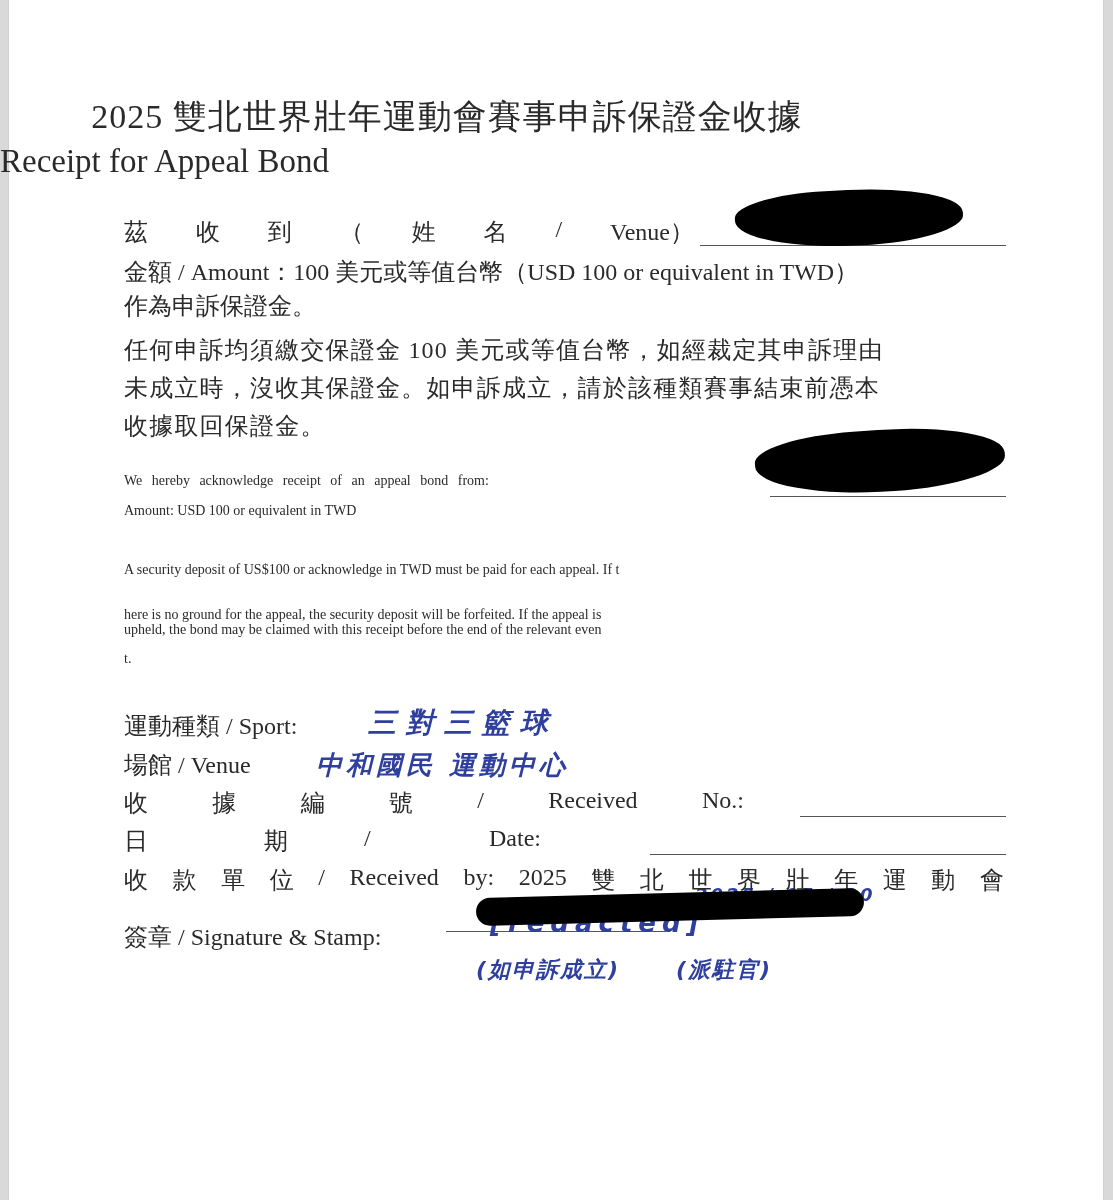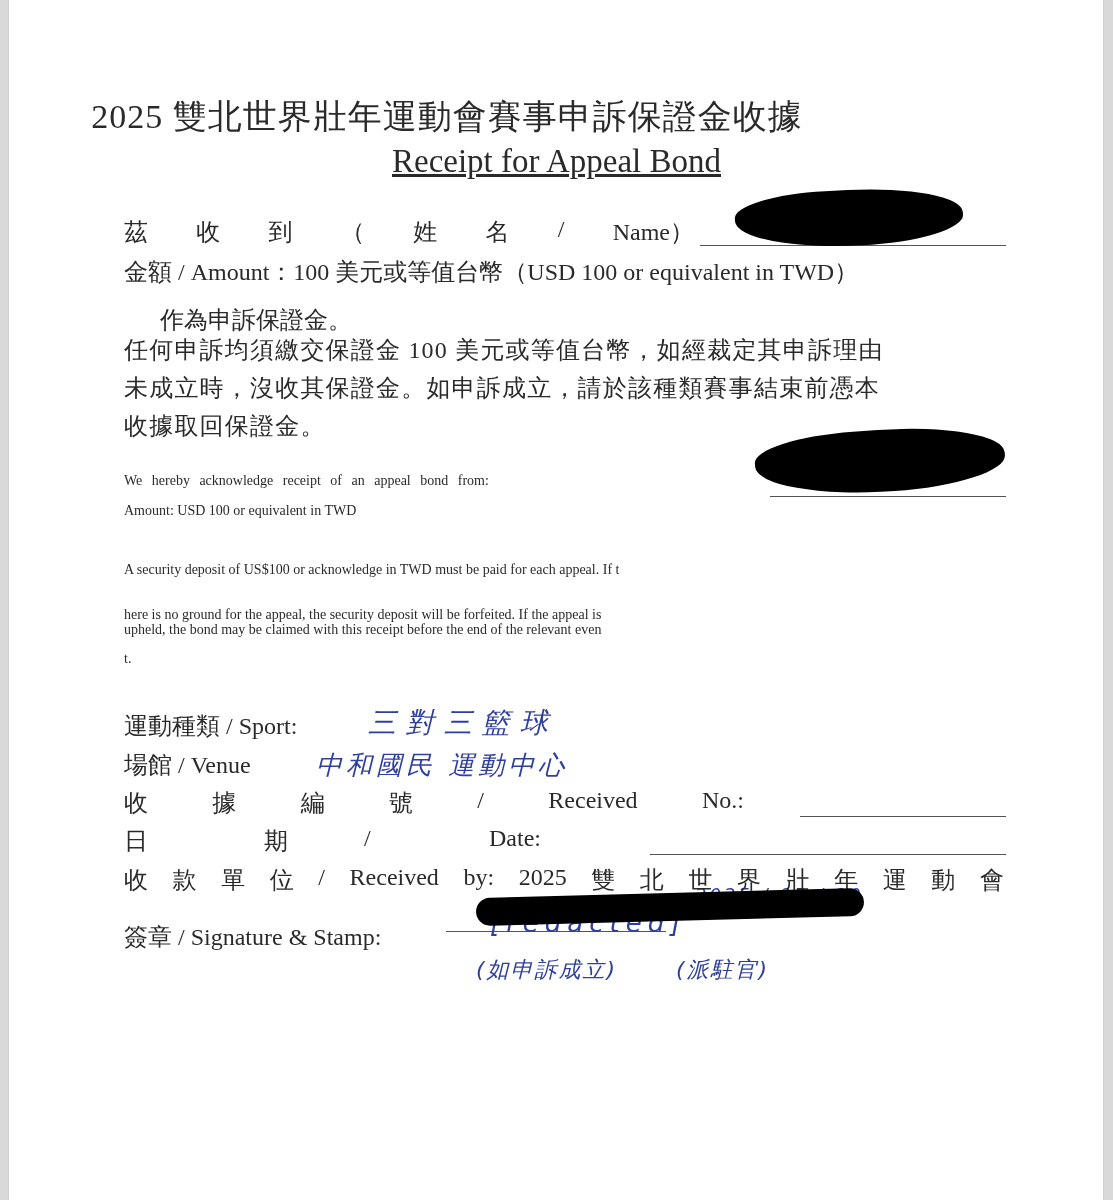--- a/index.html
+++ b/index.html
@@ -9,51 +9,51 @@
     font-family:"Liberation Serif","DejaVu Serif",serif;
     color:#2a2a2a;
   }
   .page {
     position:absolute; left:8px; top:0; width:1096px; height:1200px;
     background:#ffffff;
     box-shadow: inset 1px 0 0 #cfcfcf, inset -1px 0 0 #cfcfcf;
   }
   .abs { position:absolute; white-space:nowrap; }
   .title-zh { left:0; width:894px; text-align:center; top:94px; font-size:34px; letter-spacing:1px; }
-  .title-en { left:0; width:1113px; text-align:center; top:143px; font-size:33px;text-decoration:underline; }
+  .title-en { left:0; width:1113px; text-align:left; top:143px; font-size:33px; }
   .line { font-size:24px; }
   .en { font-size:14px; }
-  .hand { font-family:"DejaVu Sans",sans-serif; color:#2f3f9e; font-style:italic; }
+  .hand { font-family:"DejaVu Sans",sans-serif; color:#2f3f9e; font-style:italic;font-weight:bold; }
   .uline { position:absolute; height:1px; background:#555; }
   .redact { position:absolute; background:#000; border-radius:40% 50% 45% 55%; }
   .spread { display:flex; justify-content:space-between; }
 </style>
 </head>
 <body>
 
 <div class="page"></div>
 
 <div class="abs title-zh">2025 雙北世界壯年運動會賽事申訴保證金收據</div>
 <div class="abs title-en">Receipt for Appeal Bond</div>
 
 <div class="abs line spread" style="left:124px; top:216px; width:570px;">
   <span>茲</span>
   <span>收</span>
   <span>到</span>
   <span>（</span>
   <span>姓</span>
   <span>名</span>
   <span>/</span>
-  <span>Name）</span>
+  <span>Venue）</span>
 </div>
 <div class="uline" style="left:700px; top:245px; width:306px;"></div>
 <div class="redact" style="left:735px; top:190px; width:228px; height:56px; transform:rotate(-3deg);"></div>
 
 <div class="abs line" style="left:124px; top:256px;">金額 / Amount：100 美元或等值台幣（USD 100 or equivalent in TWD）</div>
-<div class="abs line" style="left:124px; top:304px;margin-left:36px;">作為申訴保證金。</div>
+<div class="abs line" style="left:124px; top:290px;">作為申訴保證金。</div>
 <div class="abs line" style="left:124px; top:334px; letter-spacing:1.2px;">任何申訴均須繳交保證金 100 美元或等值台幣，如經裁定其申訴理由</div>
 <div class="abs line" style="left:124px; top:372px; letter-spacing:1.2px;">未成立時，沒收其保證金。如申訴成立，請於該種類賽事結束前憑本</div>
 <div class="abs line" style="left:124px; top:410px; letter-spacing:1.2px;">收據取回保證金。</div>
 
 <div class="abs en" style="left:124px; top:473px; word-spacing:6px;">We hereby acknowledge receipt of an appeal bond from:</div>
 <div class="uline" style="left:770px; top:496px; width:236px;"></div>
 <div class="redact" style="left:755px; top:430px; width:250px; height:62px; transform:rotate(-4deg);"></div>
 <div class="abs en" style="left:124px; top:503px;">Amount: USD 100 or equivalent in TWD</div>
 
 <div class="abs en" style="left:124px; top:562px;">A security deposit of US$100 or acknowledge in TWD must be paid for each appeal. If t</div>

